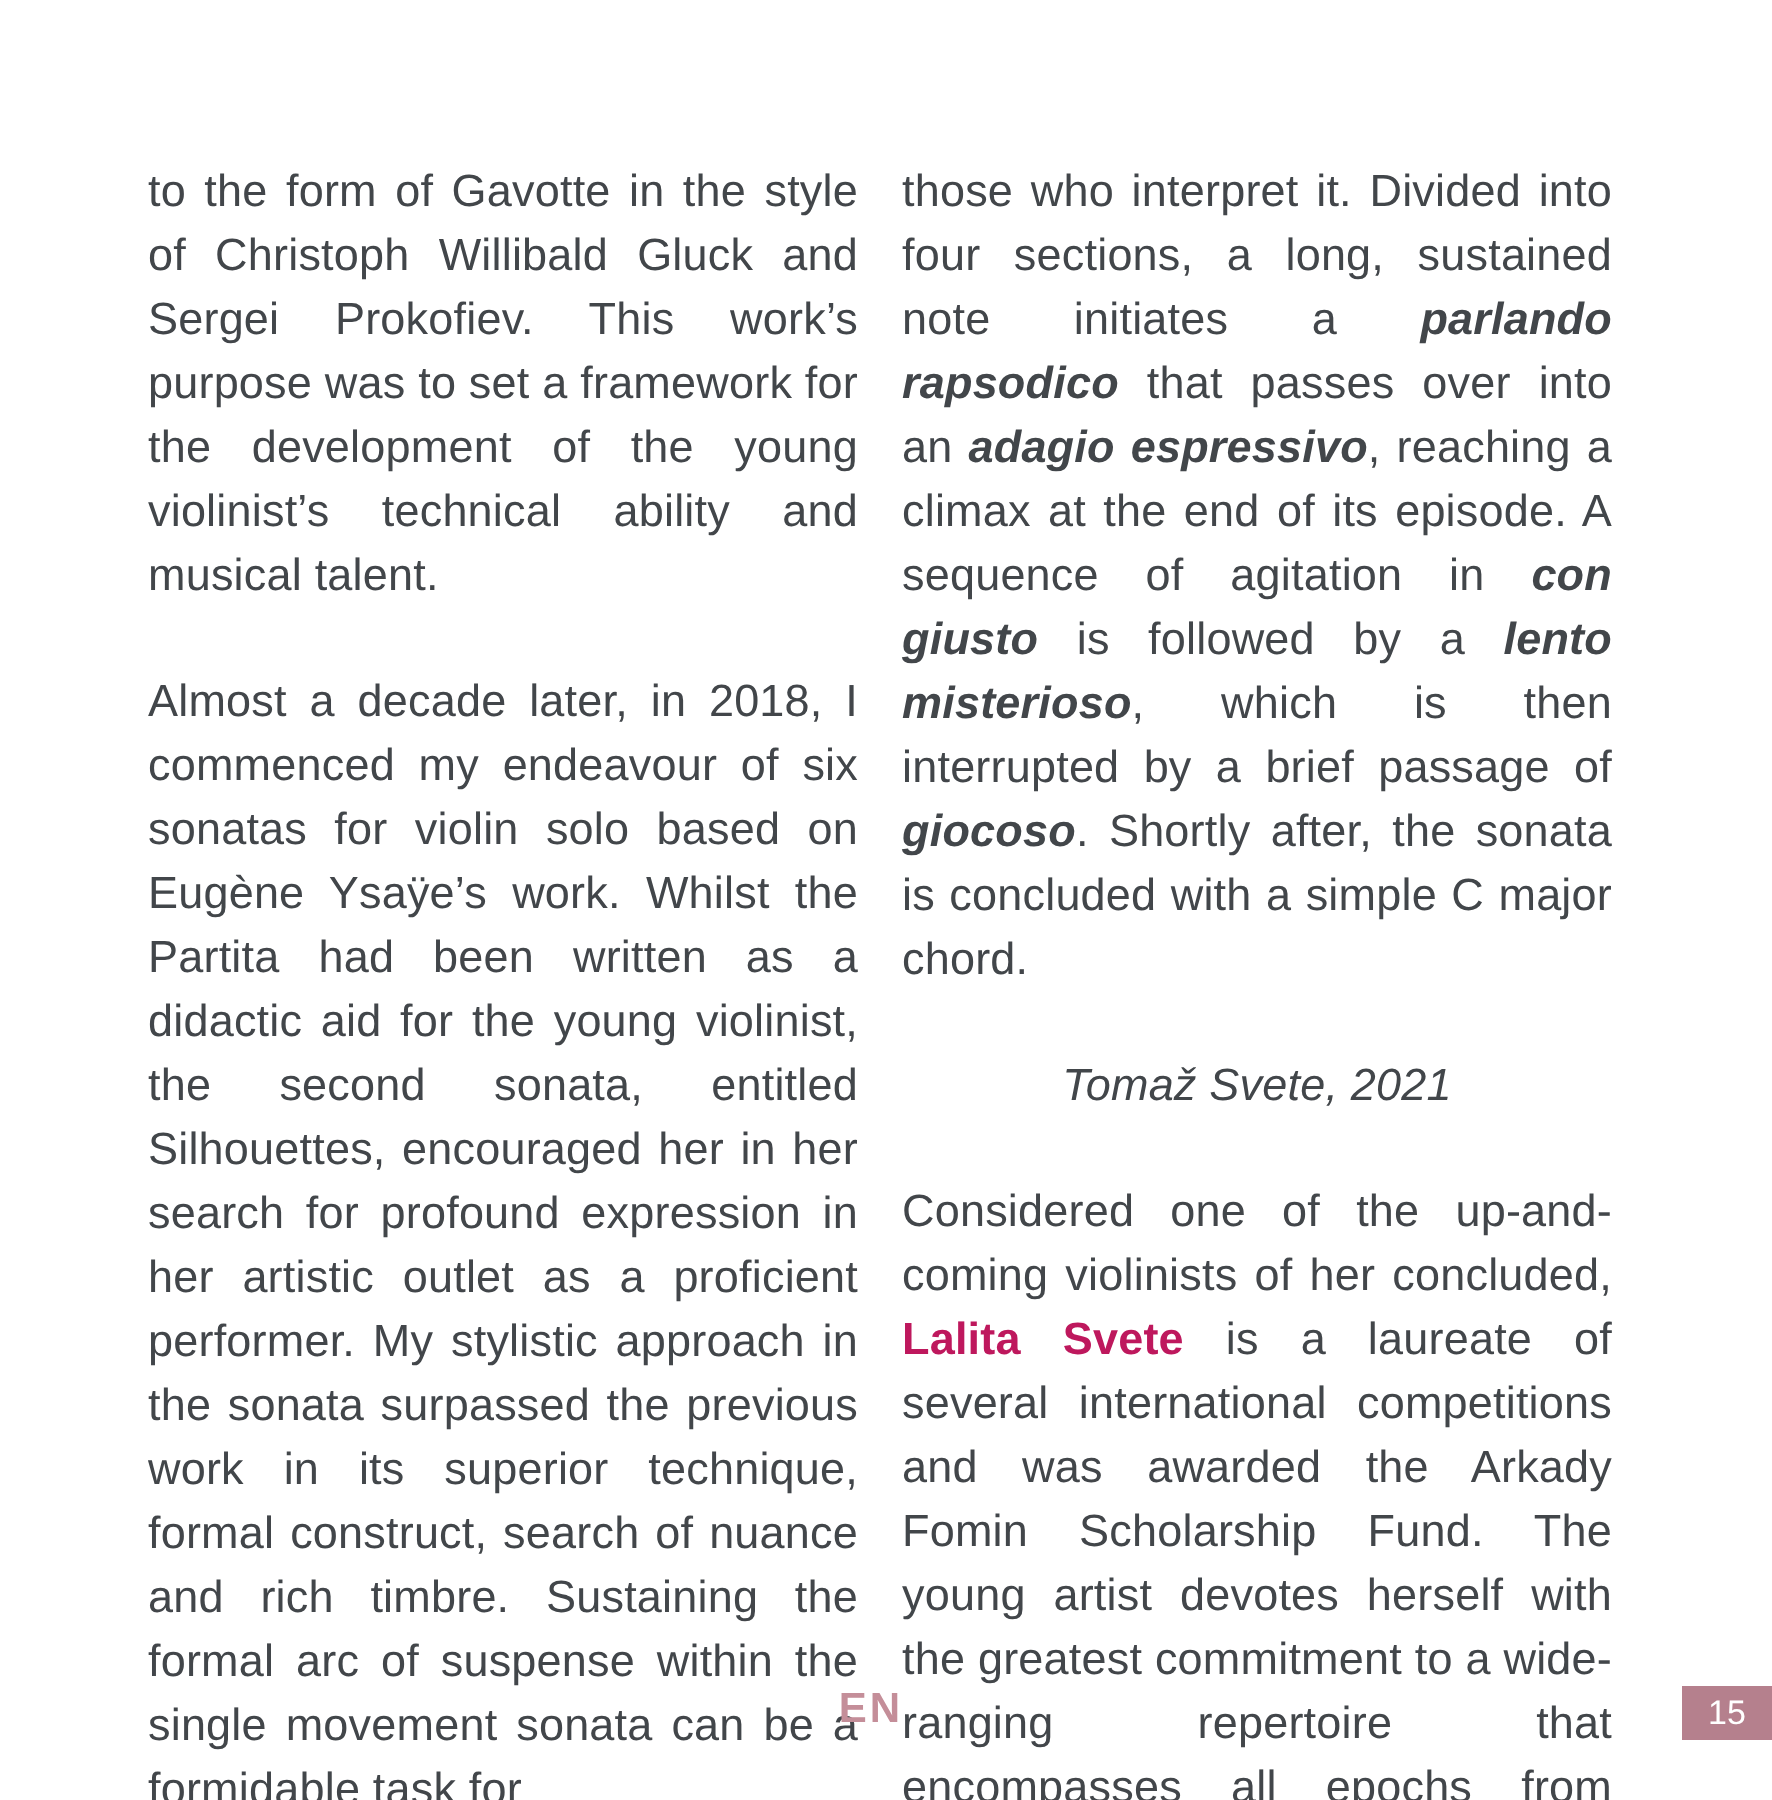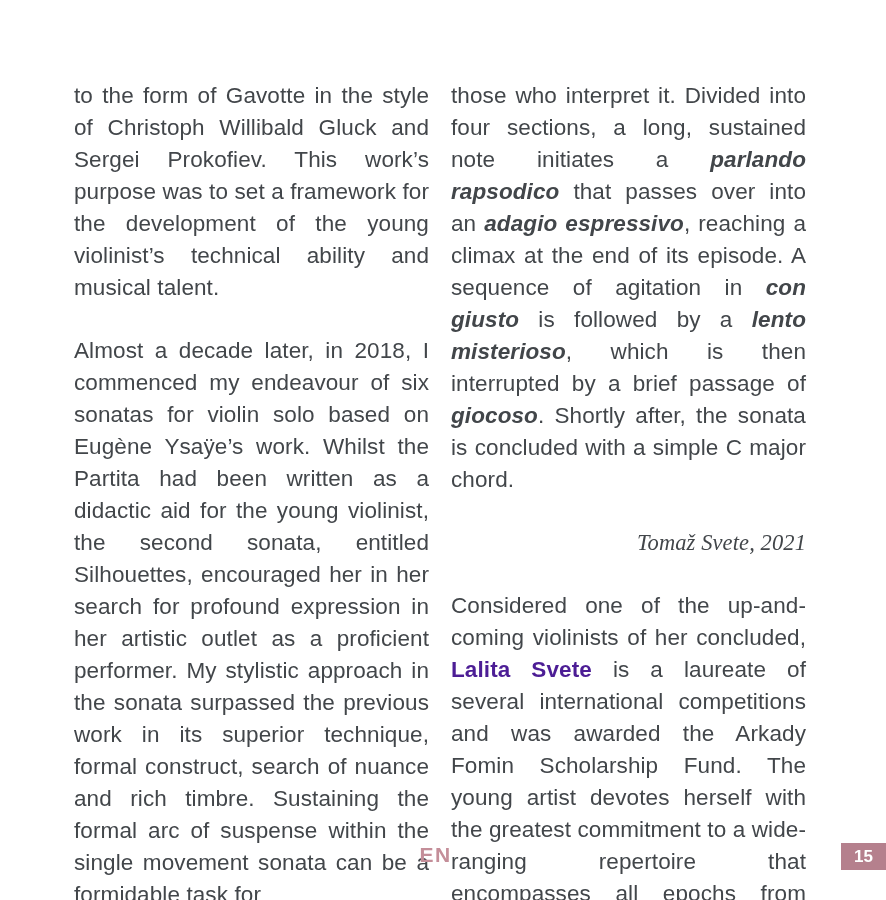--- a/index.html
+++ b/index.html
@@ -39,26 +39,25 @@
   }
   .col p:last-child {
     margin-bottom: 0;
   }
   .italic {
     font-style: italic;
     font-weight: bold;
   }
   .bold-name {
     font-weight: bold;
-    color: #4c1d95;
+    color: #be185d;
   }
   .attribution {
     font-style: italic;
-    text-align: right;
-    font-family: Liberation Serif, serif;
+    text-align: center;
   }
   .footer-lang {
     position: absolute;
     left: 0;
     right: 15px;
     top: 843px;
     text-align: center;
     font-size: 21px;
     font-weight: bold;
     letter-spacing: 1.5px;
@@ -66,21 +65,21 @@
   }
   .page-badge {
     position: absolute;
     right: 0;
     top: 843px;
     width: 45px;
     height: 27px;
     background: #b5808d;
     color: #ffffff;
     font-size: 17px;
-    font-weight: bold;
+    font-weight: normal;
     display: flex;
     align-items: center;
     justify-content: center;
   }
 </style>
 </head>
 <body>
 
 <div class="page">
 

